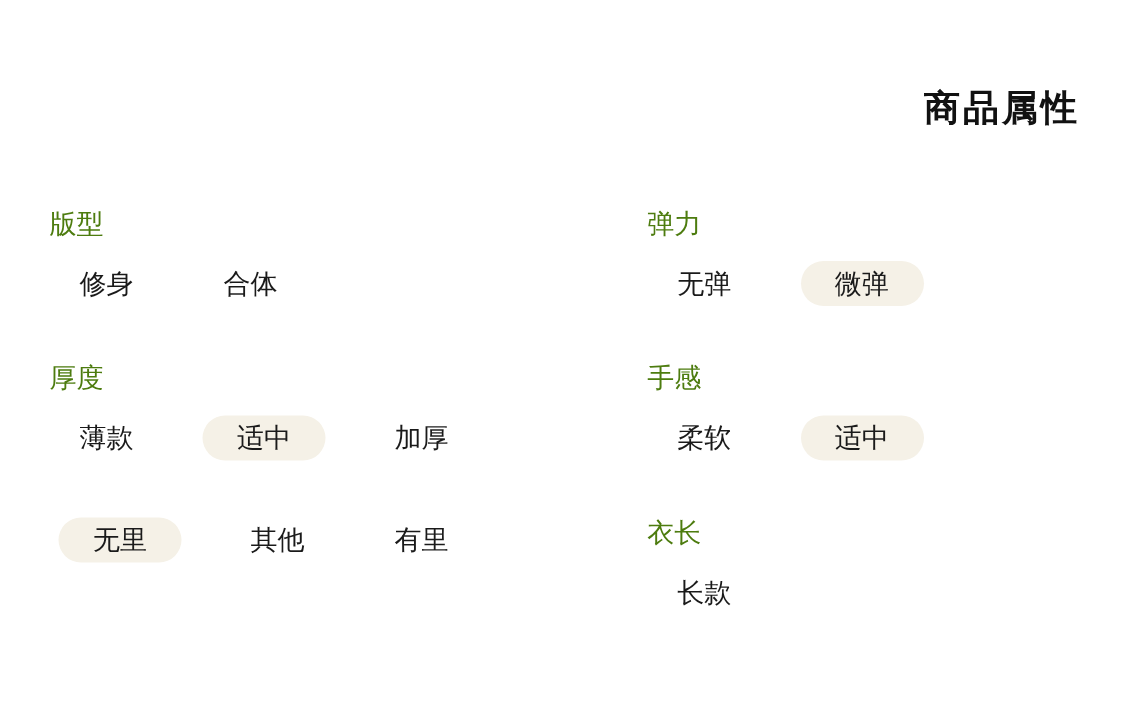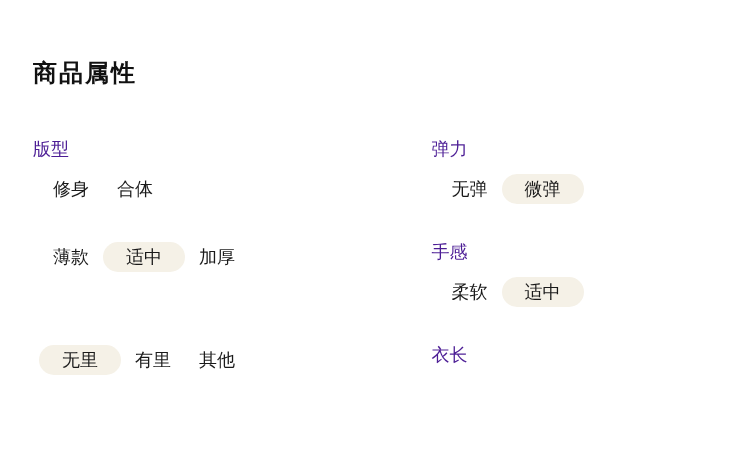--- a/index.html
+++ b/index.html
@@ -15,42 +15,43 @@
     font-family: "Liberation Sans", sans-serif;
   }
   .page {
     box-sizing: border-box;
     width: 750px;
     height: 469px;
     padding: 58px 30px 0 33px;
   }
   .title {
     margin: 0 0 52px 0;
-    text-align: left;
+    text-align: right;
     font-size: 24px;
     line-height: 29px;
     font-weight: 700;
     letter-spacing: 2px;
     color: #111111;
   }
   .groups {
     display: grid;
     grid-template-columns: 1fr 1fr;
     column-gap: 110px;
     row-gap: 38px;
   }
   .group-label {
     font-size: 18px;
     line-height: 20px;
     margin-bottom: 15px;
-    color: #4c1d95;
+    color: #4d7c0f;
   }
   .options {
     display: flex;
     align-items: flex-start;
+    gap: 32px;
     margin-left: 6px;
   }
   .option {
     appearance: none;
     border: none;
     background: transparent;
     font-family: inherit;
     font-size: 18px;
     line-height: 24px;
     color: #1a1a1a;
@@ -81,39 +82,41 @@
         </div>
       </section>
       <section class="group">
         <div class="group-label">弹力</div>
         <div class="options">
           <button type="button" class="option">无弹</button>
           <button type="button" class="option selected">微弹</button>
         </div>
       </section>
       <section class="group">
+        <div class="group-label">厚度</div>
         <div class="options">
           <button type="button" class="option">薄款</button>
           <button type="button" class="option selected">适中</button>
           <button type="button" class="option">加厚</button>
         </div>
       </section>
       <section class="group">
         <div class="group-label">手感</div>
         <div class="options">
           <button type="button" class="option">柔软</button>
           <button type="button" class="option selected">适中</button>
         </div>
       </section>
       <section class="group">
         <div class="options">
           <button type="button" class="option selected">无里</button>
+          <button type="button" class="option">其他</button>
           <button type="button" class="option">有里</button>
-          <button type="button" class="option">其他</button>
         </div>
       </section>
       <section class="group">
         <div class="group-label">衣长</div>
         <div class="options">
+          <button type="button" class="option">长款</button>
         </div>
       </section>
     </div>
 </div>
 
 </body></html>

